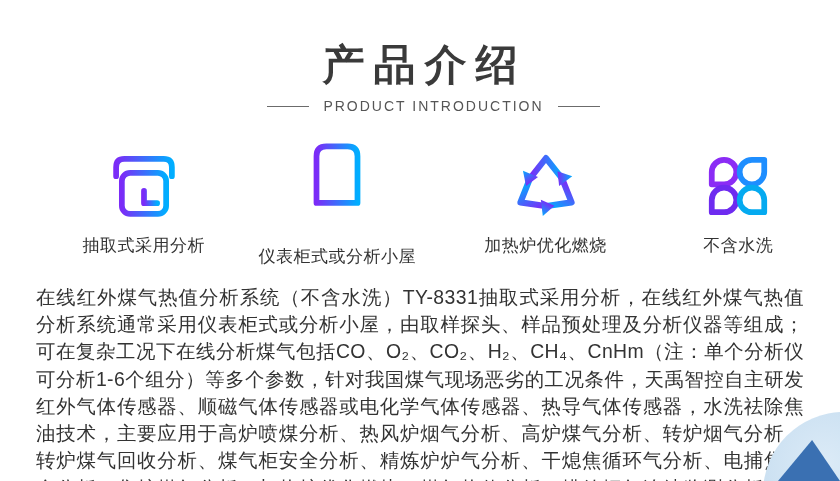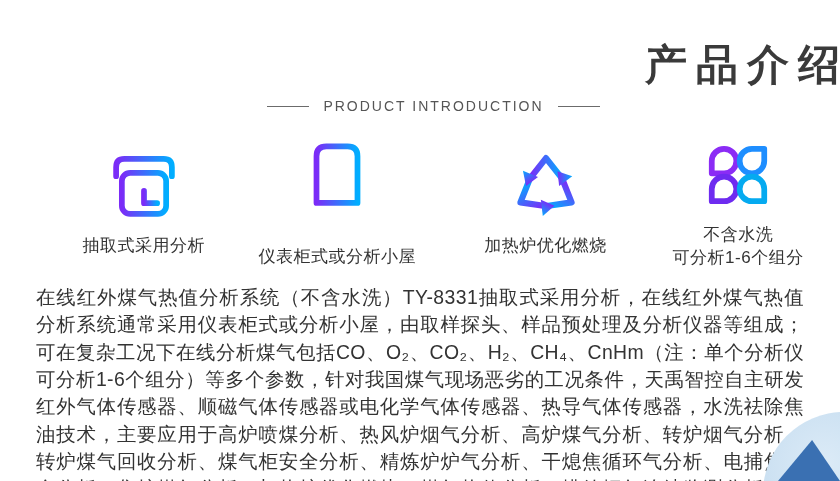--- a/index.html
+++ b/index.html
@@ -3,21 +3,21 @@
 <meta charset="utf-8">
 <style>
   html,body{margin:0;padding:0;}
   body{
     width:840px;height:481px;position:relative;overflow:hidden;
     background:#ffffff;
     font-family:"Liberation Sans","DejaVu Sans",sans-serif;
     color:#333;
   }
   
-  .header{padding-top:42px;text-align:right;}
+  .header{padding-top:42px;text-align:center;}
   .page-title{
     font-size:42px;font-weight:600;color:#3a3a3a;
     letter-spacing:9px;margin-right:-9px;line-height:1.1;
   }
   .subtitle-row{
     margin-top:10px;display:flex;align-items:center;justify-content:center;gap:14px;padding-left:27px;
   }
   .subtitle-line{width:42px;height:1px;background:#6b6b6b;}
   .page-subtitle{
     font-size:14px;color:#555;letter-spacing:2px;font-weight:500;
@@ -144,21 +144,20 @@
     <svg class="feature-icon" viewBox="0 0 100 100">
       <g fill="none" stroke-width="7" stroke-linejoin="round">
         <path stroke="#8B2CF5" d="M33,18 A15,15 0 0 1 48,33 A15,15 0 0 1 33,48 L18,48 L18,33 A15,15 0 0 1 33,18 Z"></path>
         <path stroke="#1E8EFF" d="M67,18 L82,18 L82,33 A15,15 0 0 1 67,48 A15,15 0 0 1 52,33 A15,15 0 0 1 67,18 Z"></path>
         <path stroke="#6E2BF0" d="M33,52 A15,15 0 0 1 48,67 A15,15 0 0 1 33,82 L18,82 L18,67 A15,15 0 0 1 33,52 Z"></path>
         <path stroke="#05AAF0" d="M67,52 A15,15 0 0 1 82,67 L82,82 L67,82 A15,15 0 0 1 52,67 A15,15 0 0 1 67,52 Z"></path>
       </g>
     </svg>
     <div class="feature-labels">
       <span class="feature-label-line">不含水洗</span>
-      <span class="feature-label-line">可分析1-6个组分</span>
     </div>
   </div>
 </div>
 
 <div class="description">在线红外煤气热值分析系统（不含水洗）TY-8331抽取式采用分析，在线红外煤气热值分析系统通常采用仪表柜式或分析小屋，由取样探头、样品预处理及分析仪器等组成；可在复杂工况下在线分析煤气包括CO、O₂、CO₂、H₂、CH₄、CnHm（注：单个分析仪可分析1-6个组分）等多个参数，针对我国煤气现场恶劣的工况条件，天禹智控自主研发红外气体传感器、顺磁气体传感器或电化学气体传感器、热导气体传感器，水洗祛除焦油技术，主要应用于高炉喷煤分析、热风炉烟气分析、高炉煤气分析、转炉烟气分析、转炉煤气回收分析、煤气柜安全分析、精炼炉炉气分析、干熄焦循环气分析、电捕焦安全分析、焦炉煤气分析、加热炉优化燃烧、煤气热值分析、排放烟气连续监测分析、高炉富氧系统分析</div>
 
 <div class="deco-circle"></div>
 <div class="deco-triangle"></div>
 
 </body></html>

